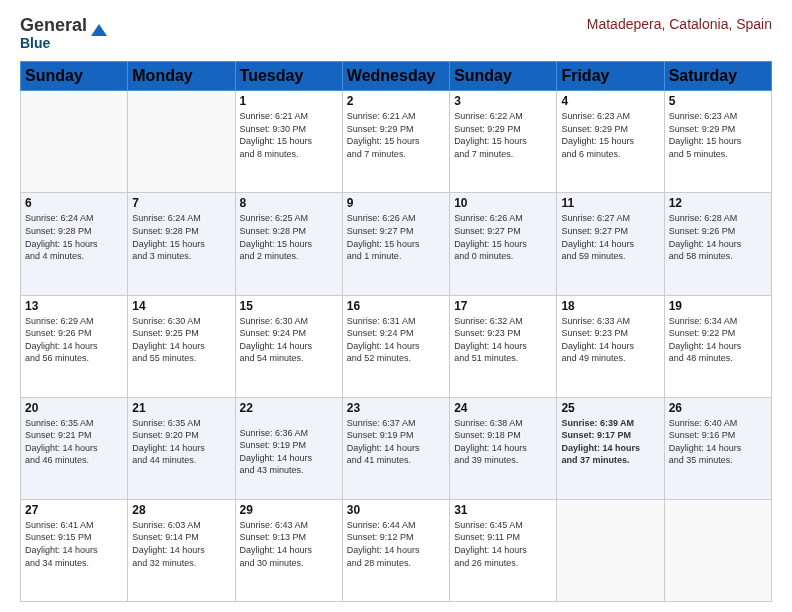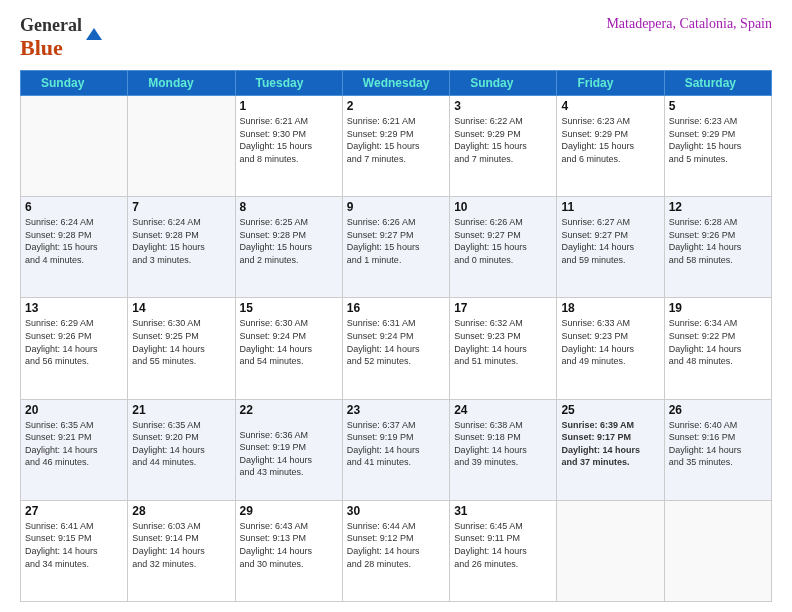--- a/index.html
+++ b/index.html
@@ -15,72 +15,71 @@
       height: 612px;
       padding: 16px 20px 10px 20px;
       display: flex;
       flex-direction: column;
     }
     .header {
       display: flex;
       justify-content: space-between;
       align-items: flex-start;
       margin-bottom: 10px;
-      font-family: Liberation Serif, serif;
     }
     .logo {
       display: flex;
       align-items: center;
     }
     .logo-text {
       display: flex;
       flex-direction: column;
       line-height: 1.1;
     }
     .logo-general {
       font-size: 18px;
       font-weight: bold;
       color: #333;
     }
     .logo-blue {
-      font-size: 22px;
-      font-weight: bold;
-      color: #c2410c;
+      font-size: 14px;
+      font-weight: bold;
+      color: #0c4a6e;
     }
     .logo-icon {
       width: 20px;
       height: 20px;
       margin-left: 2px;
       margin-top: -8px;
     }
     .title-block {
       text-align: right;
     }
     .month-title {
       font-size: 36px;
       font-weight: bold;
       color: #1a1a2e;
     }
     .location {
       font-size: 14px;
-      color: #a21caf;
+      color: #7f1d1d;
     }
     .calendar {
       flex: 1;
       border: 1px solid #ccc;
       border-collapse: collapse;
       width: 100%;
       table-layout: fixed;
     }
     .calendar th {
       background: #1565c0;
-      color: #5eead4;
-      font-size: 12px;
-      font-weight: bold;
-      padding: 5px 20px;
+      color: #000000;
+      font-size: 16px;
+      font-weight: bold;
+      padding: 5px 4px;
       text-align: left;
       border: 1px solid #4a90d9;
     }
     .calendar td {
       border: 1px solid #ccc;
       vertical-align: top;
       padding: 3px 4px;
       font-size: 9.5px;
       color: #333;
       height: 88px;

